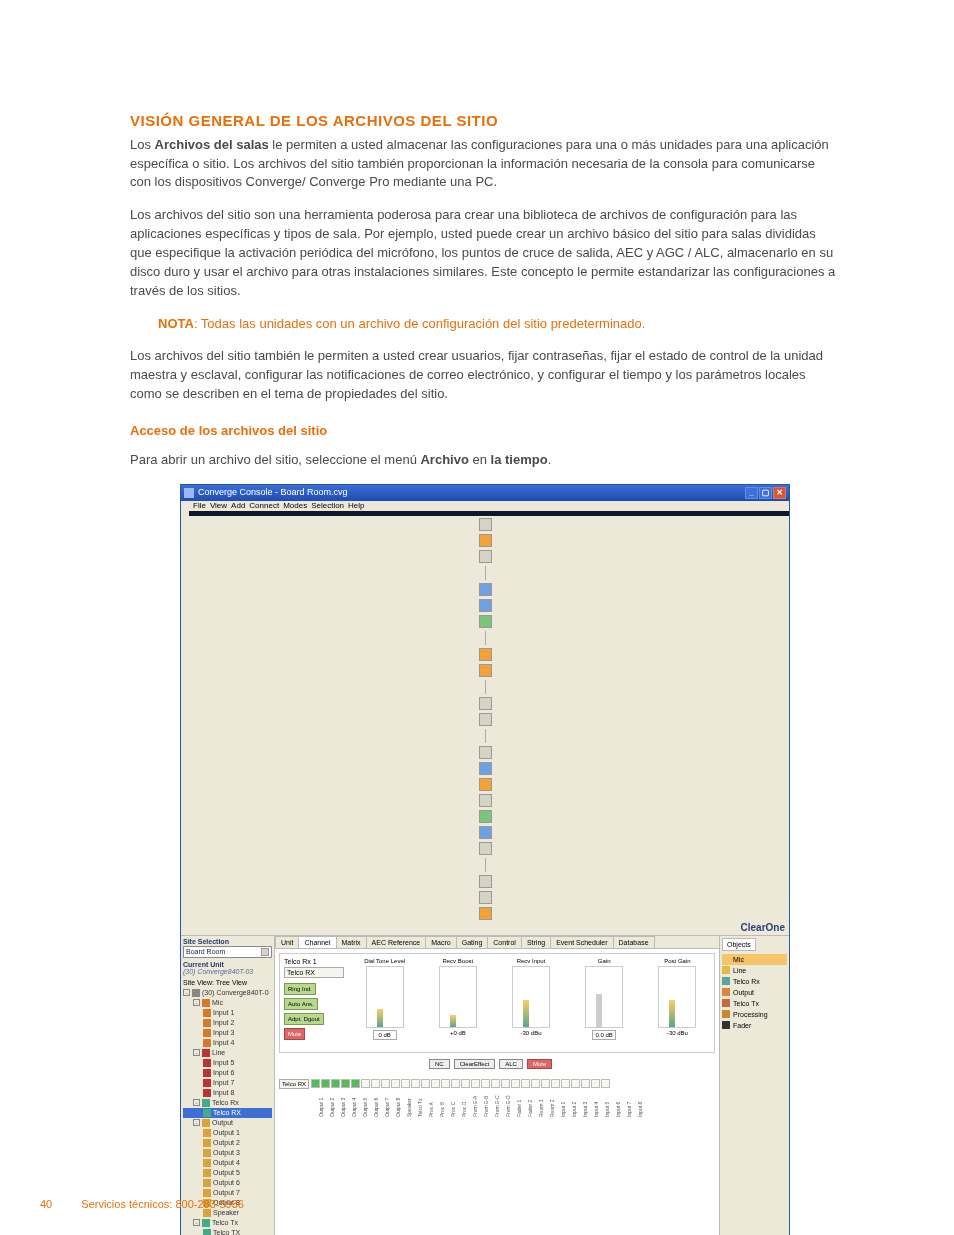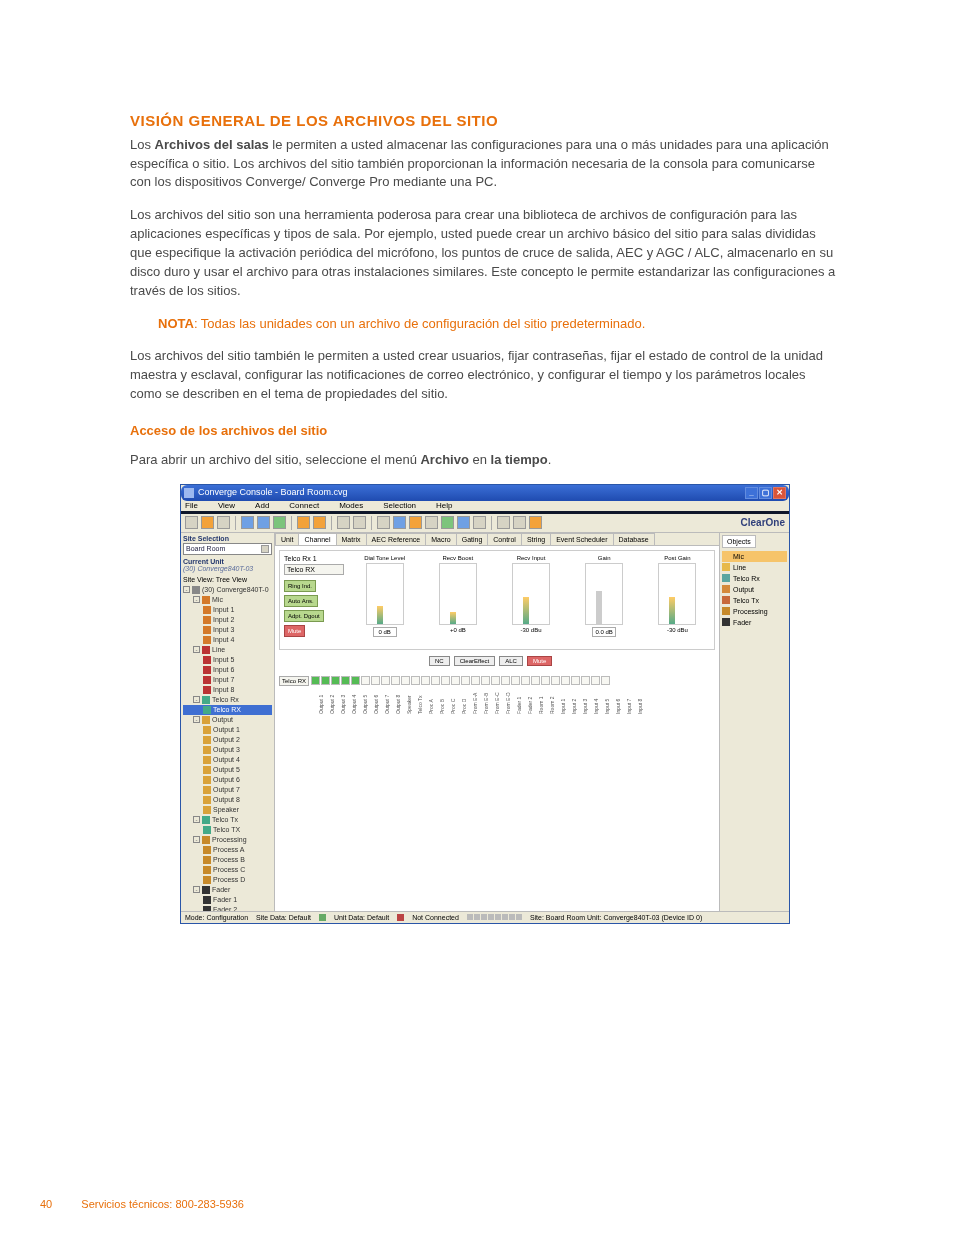--- a/index.html
+++ b/index.html
@@ -52,30 +52,29 @@
     line-height: 1;
   }
   .titlebar {
     background: linear-gradient(#3b6fd6,#1f4bb0);
     color: #fff;
     font-size: 9px;
     height: 16px;
     display: flex;
     align-items: center;
     padding: 0 3px;
-    border-radius: 6px;
   }
   .titlebar .ticon { width:10px; height:10px; background:#9cb8ef; margin-right:4px; }
   .titlebar .spacer { flex: 1; }
   .winbtn { width:13px; height:12px; margin-left:1px; display:flex; align-items:center; justify-content:center; font-size:8px; font-weight:bold; border:1px solid #fff3; }
   .winbtn.min { background:#3d71d8; color:#fff;}
   .winbtn.max { background:#3d71d8; color:#fff;}
   .winbtn.close { background:#d9553a; color:#fff;}
-  .menubar { background:#ece9d8; font-size:8px; padding:1px 4px; display:flex; gap:20px; border-bottom:3px solid #0f172a; }
-  .toolbar { background:#ece9d8; padding:2px 4px; display:flex; gap:3px; border-bottom:1px solid #bbb; align-items:center;}
+  .menubar { background:#ece9d8; font-size:8px; padding:1px 4px; display:flex; gap:4px; border-bottom:5px solid #0f172a;margin-left:8px; }
+  .toolbar { background:#ece9d8; padding:2px 4px; display:flex; gap:3px; border-bottom:1px solid #bbb; align-items:center;flex-direction:column;}
   .toolbar .tb { width:13px; height:13px; background:#d6d3c4; border:1px solid #999; }
   .toolbar .tb.or{ background:#f3a23a;} .toolbar .tb.bl{background:#6fa0e4;} .toolbar .tb.gr{background:#7cc47c;}
   .toolbar .sep{width:1px;height:14px;background:#aaa;margin:0 2px;}
   .toolbar .brand{margin-left:auto;font-weight:bold;font-style:normal;color:#2f3f7a;font-size:10px;}
   .workrow { display:flex; height: 378px; }
   
   .sidebar { width:94px; background:#ece9d8; border-right:1px solid #bbb; padding:2px; overflow:hidden;}
   .sidebar .sslabel{font-weight:bold;font-size:7px;color:#22366c;}
   .sidebar .ssbox{border:1px solid #888;background:#fff;font-size:7px;padding:1px 2px;color:#224;display:flex;justify-content:space-between;align-items:center;margin:1px 0 3px;}
   .sidebar .ssbox .dd{width:8px;height:8px;background:#d6d3c4;border:1px solid #999;}

